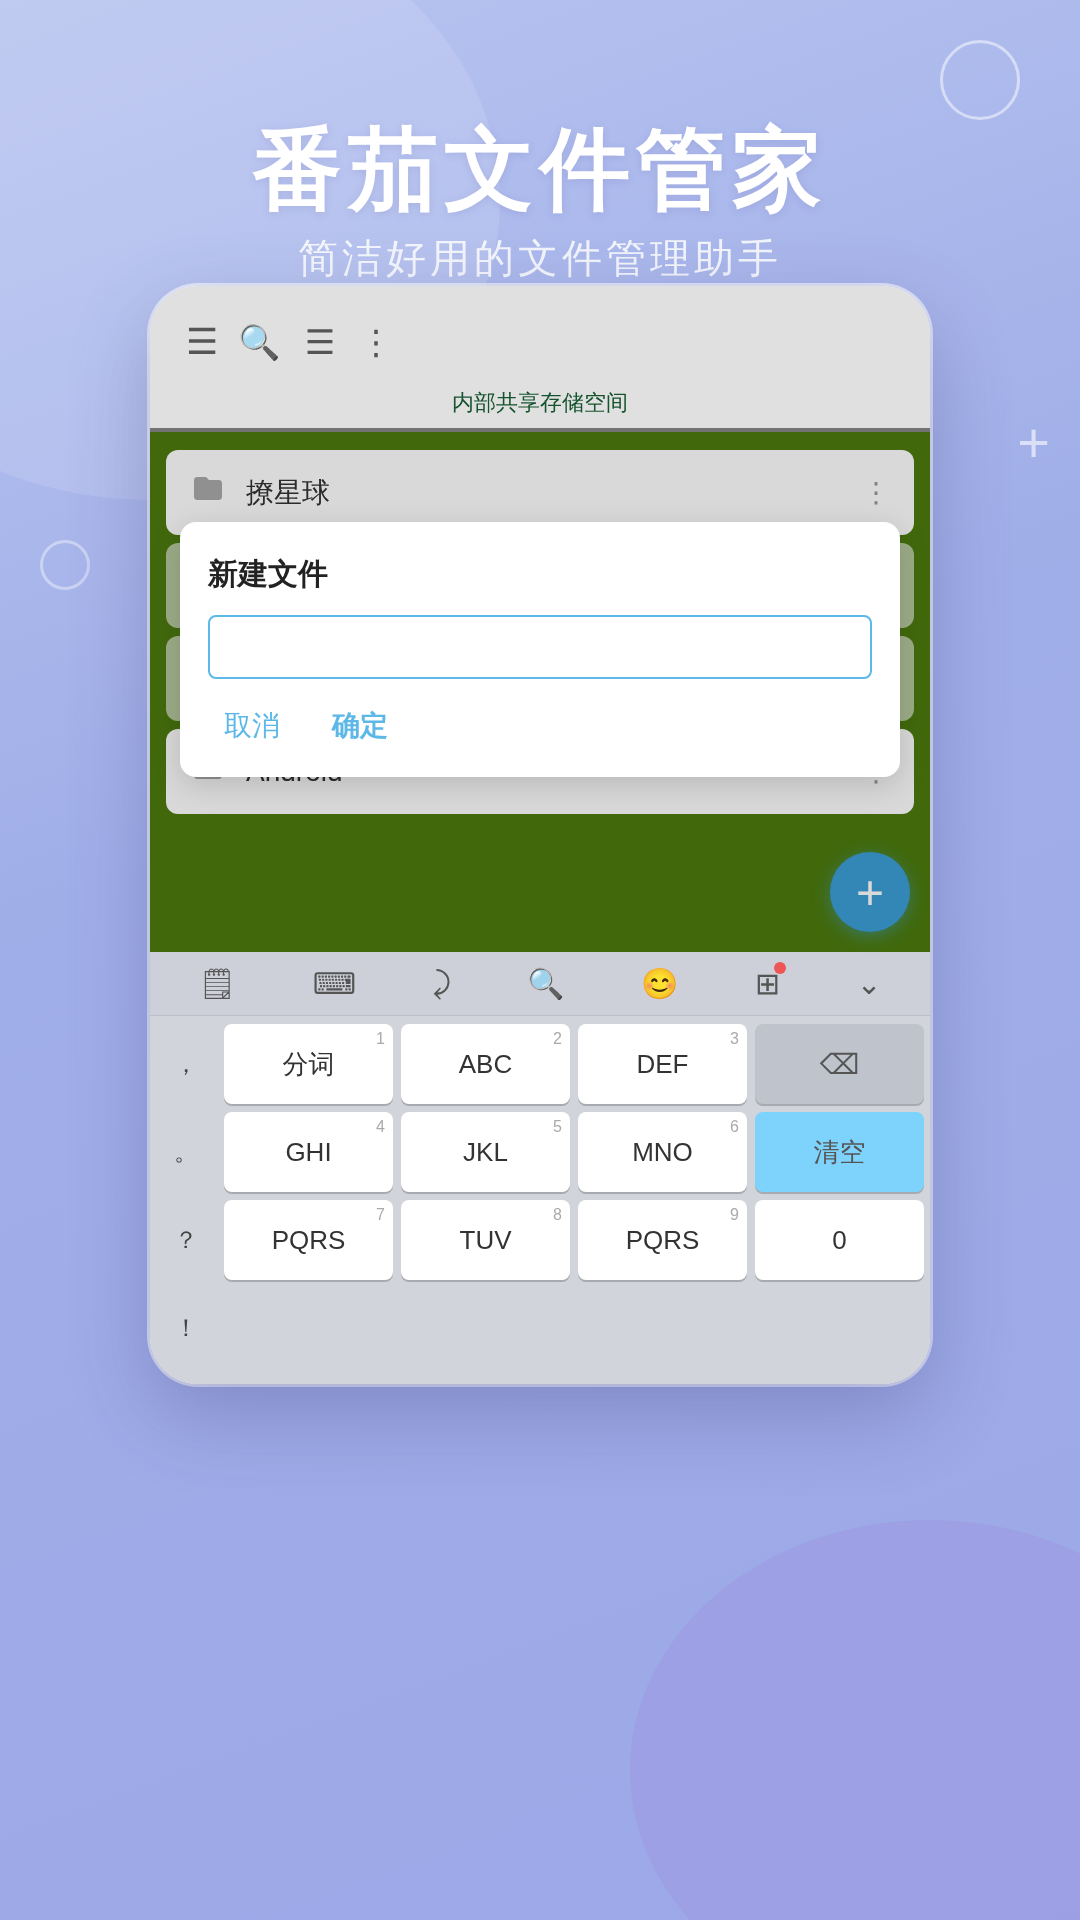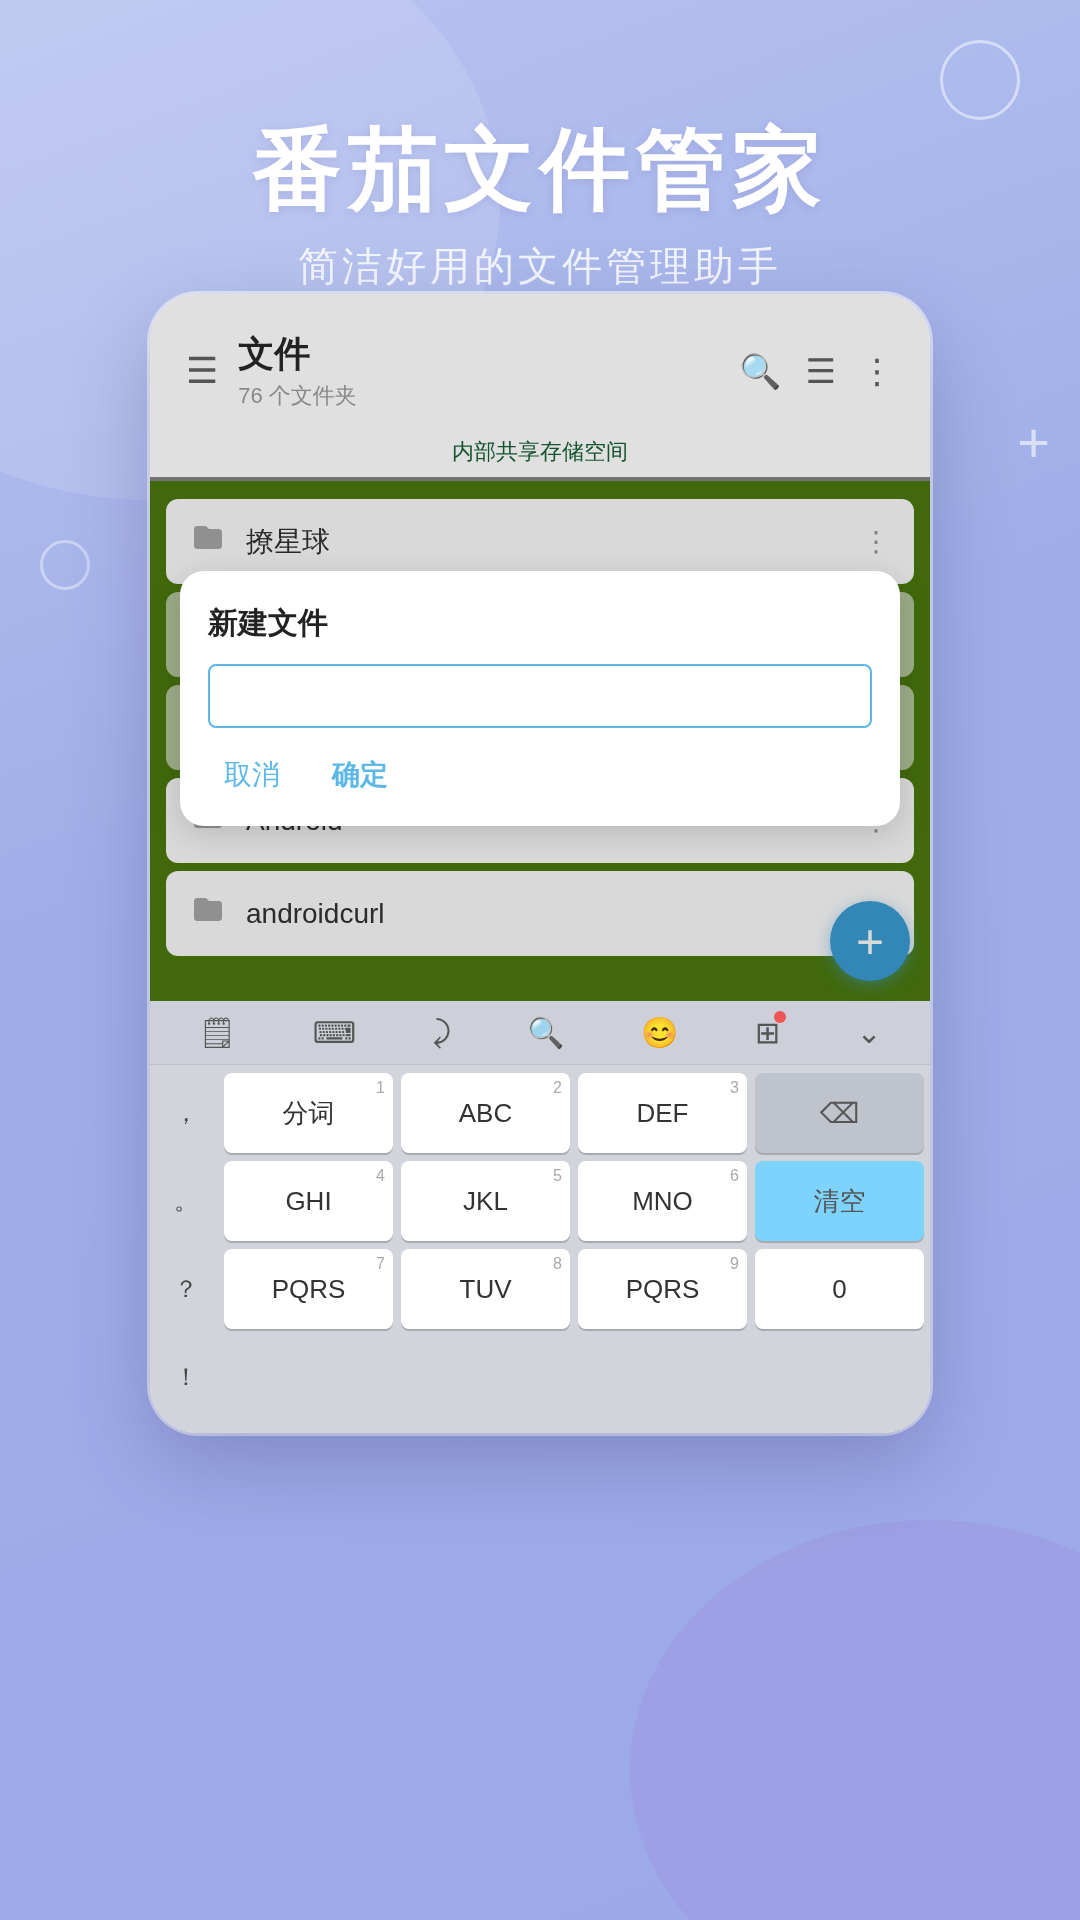--- a/index.html
+++ b/index.html
@@ -78,21 +78,21 @@
       font-weight: 900;
       color: #fff;
       letter-spacing: 6px;
       line-height: 1.1;
       text-shadow: 0 2px 8px rgba(80,80,160,0.15);
     }
 
     .app-subtitle {
       font-size: 40px;
       color: rgba(255,255,255,0.85);
-      margin-top: 20px;
+      margin-top: 12px;
       letter-spacing: 4px;
       font-weight: 400;
     }
 
     
     .phone-mockup {
       position: relative;
       z-index: 10;
       margin: 0 auto;
       width: 780px;
@@ -206,21 +206,21 @@
       background: rgba(0,0,0,0.15);
       z-index: 100;
       display: flex;
       align-items: flex-start;
       justify-content: flex-start;
       padding: 90px 30px 0 30px;
     }
 
     .dialog-box {
       background: #fff;
-      border-radius: 24px;
+      border-radius: 16px;
       width: 100%;
       padding: 32px 28px 24px 28px;
       box-shadow: 0 8px 30px rgba(0,0,0,0.15);
     }
 
     .dialog-title {
       font-size: 30px;
       font-weight: 600;
       color: #222;
       margin-bottom: 20px;
@@ -413,24 +413,20 @@
 <div class="header-area">
   <div class="app-title">番茄文件管家</div>
   <div class="app-subtitle">简洁好用的文件管理助手</div>
 </div>
 
 <div class="phone-mockup">
   <div class="file-manager">
 
     <div class="fm-topbar">
       <div class="fm-topbar-menu">☰</div>
-      <div class="fm-topbar-title-area">
-        <div class="fm-topbar-title">文件</div>
-        <div class="fm-topbar-subtitle">76 个文件夹</div>
-      </div>
       <div class="fm-topbar-icons">
         <span class="fm-icon">🔍</span>
         <span class="fm-icon">☰</span>
         <span class="fm-icon">⋮</span>
       </div>
     </div>
 
     <div class="storage-label">内部共享存储空间</div>
 
     <div class="file-list" style="min-height: 520px; position: relative;">
@@ -481,29 +477,20 @@
           <svg width="36" height="36" viewBox="0 0 36 36" fill="none">
             <path d="M4 10C4 8.343 5.343 7 7 7h9l3 3h10c1.657 0 3 1.343 3 3v14c0 1.657-1.343 3-3 3H7c-1.657 0-3-1.343-3-3V10z" fill="#aaa"></path>
           </svg>
         </span>
         <span class="file-name">Android</span>
         <span class="file-more">⋮</span>
       </div>
 
       <div class="fab-btn">+</div>
 
-      <div class="file-item">
-        <span class="file-icon">
-          <svg width="36" height="36" viewBox="0 0 36 36" fill="none">
-            <path d="M4 10C4 8.343 5.343 7 7 7h9l3 3h10c1.657 0 3 1.343 3 3v14c0 1.657-1.343 3-3 3H7c-1.657 0-3-1.343-3-3V10z" fill="#aaa"></path>
-          </svg>
-        </span>
-        <span class="file-name">androidcurl</span>
-        <span class="file-more">⋮</span>
-      </div>
 
     </div>
 
     <div class="keyboard-area">
 
       <div class="keyboard-toolbar">
         <span class="keyboard-toolbar-btn">🗒</span>
         <span class="keyboard-toolbar-btn">⌨</span>
         <span class="keyboard-toolbar-btn">⤸</span>
         <span class="keyboard-toolbar-btn">🔍</span>

